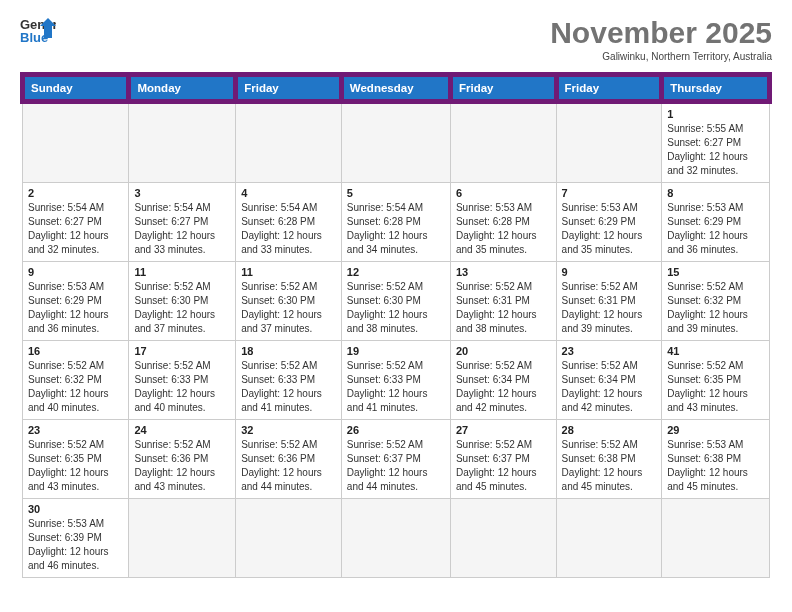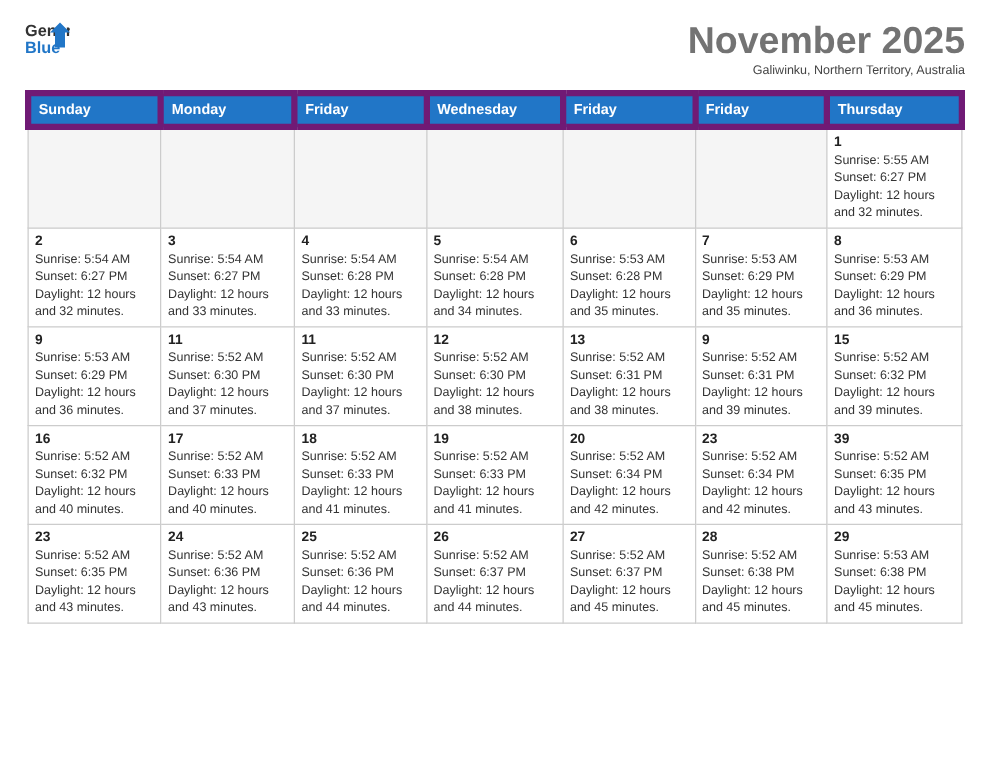--- a/index.html
+++ b/index.html
@@ -274,21 +274,21 @@
 and 42 minutes.</div>
           </td>
           <td>
             <span class="day-num">23</span>
             <div class="day-info">Sunrise: 5:52 AM
 Sunset: 6:34 PM
 Daylight: 12 hours
 and 42 minutes.</div>
           </td>
           <td>
-            <span class="day-num">39</span>
+            <span class="day-num">41</span>
             <div class="day-info">Sunrise: 5:52 AM
 Sunset: 6:35 PM
 Daylight: 12 hours
 and 43 minutes.</div>
           </td>
         </tr>
         <tr>
           <td>
             <span class="day-num">23</span>
             <div class="day-info">Sunrise: 5:52 AM
@@ -297,21 +297,21 @@
 and 43 minutes.</div>
           </td>
           <td>
             <span class="day-num">24</span>
             <div class="day-info">Sunrise: 5:52 AM
 Sunset: 6:36 PM
 Daylight: 12 hours
 and 43 minutes.</div>
           </td>
           <td>
-            <span class="day-num">25</span>
+            <span class="day-num">32</span>
             <div class="day-info">Sunrise: 5:52 AM
 Sunset: 6:36 PM
 Daylight: 12 hours
 and 44 minutes.</div>
           </td>
           <td>
             <span class="day-num">26</span>
             <div class="day-info">Sunrise: 5:52 AM
 Sunset: 6:37 PM
 Daylight: 12 hours
@@ -331,16 +331,31 @@
 Daylight: 12 hours
 and 45 minutes.</div>
           </td>
           <td>
             <span class="day-num">29</span>
             <div class="day-info">Sunrise: 5:53 AM
 Sunset: 6:38 PM
 Daylight: 12 hours
 and 45 minutes.</div>
           </td>
+        </tr>
+        <tr class="last-row">
+          <td>
+            <span class="day-num">30</span>
+            <div class="day-info">Sunrise: 5:53 AM
+Sunset: 6:39 PM
+Daylight: 12 hours
+and 46 minutes.</div>
+          </td>
+          <td class="empty"></td>
+          <td class="empty"></td>
+          <td class="empty"></td>
+          <td class="empty"></td>
+          <td class="empty"></td>
+          <td class="empty"></td>
         </tr>
       </tbody>
   </table>
 </div>
 
 </body></html>

